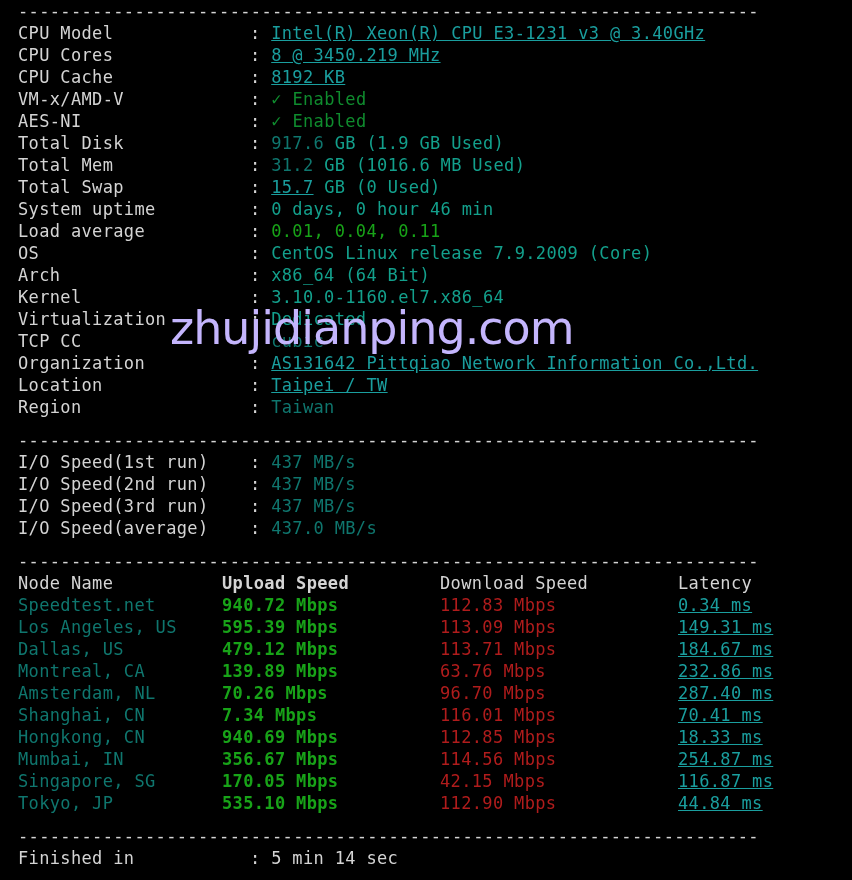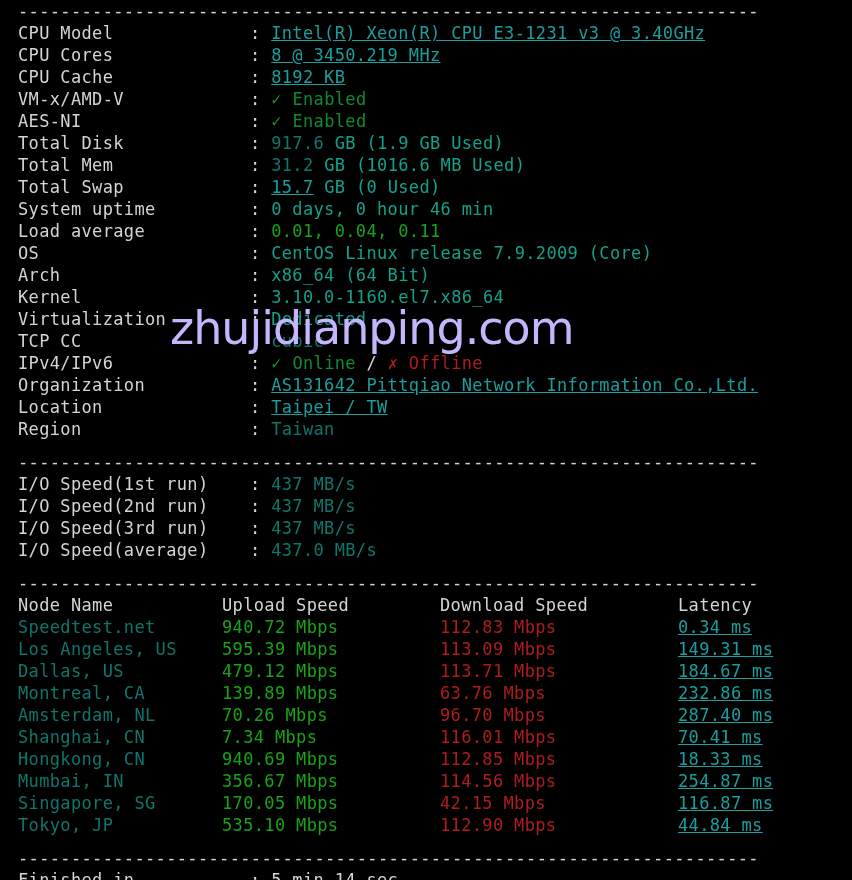--- a/index.html
+++ b/index.html
@@ -53,21 +53,21 @@
   .c-teal   { color: #13a08c; }
   .c-green  { color: #18a318; }
   .c-dgreen { color: #0f8c2e; }
   .c-yellow { color: #0f766e; }
   .c-red    { color: #b01c1c; }
   .c-white  { color: #d4d4d4; }
 
   
   .st-row { height: 22px; white-space: pre; padding-left: 18px; box-sizing: border-box; letter-spacing: 0.35px;}
   .st-node { display: inline-block; width: 204px; }
-  .st-up   { display: inline-block; width: 218px; }
+  .st-up   { display: inline-block; width: 218px; font-weight: bold; }
   .st-down { display: inline-block; width: 238px; }
   .st-lat  { display: inline-block; }
   .hdr { color: #d4d4d4; }
 
   #watermark {
     position: absolute;
     left: 170px;
     top: 303px;
     font-family: "DejaVu Sans", "Liberation Sans", sans-serif;
     font-weight: normal;
@@ -111,21 +111,20 @@
     <div class="line"><span class="label">OS</span><span class="colon">:</span> <span class="c-teal">CentOS Linux release 7.9.2009 (Core)</span></div>
 
     <div class="line"><span class="label">Arch</span><span class="colon">:</span> <span class="c-teal">x86_64 (64 Bit)</span></div>
 
     <div class="line"><span class="label">Kernel</span><span class="colon">:</span> <span class="c-teal">3.10.0-1160.el7.x86_64</span></div>
 
     <div class="line"><span class="label">Virtualization</span><span class="colon">:</span> <span class="c-teal">Dedicated</span></div>
 
     <div class="line"><span class="label">TCP CC</span><span class="colon">:</span> <span class="c-yellow">cubic</span></div>
 
-    <div class="line"><span class="label">IPv4/IPv6</span><span class="colon">:</span> <span class="c-dgreen">✓</span> <span class="c-dgreen">Online</span> <span class="c-white">/</span> <span class="c-red">✗</span> <span class="c-red">Offline</span></div>
 
     <div class="line"><span class="label">Organization</span><span class="colon">:</span> <span class="c-cyan">AS131642 Pittqiao Network Information Co.,Ltd.</span></div>
 
     <div class="line"><span class="label">Location</span><span class="colon">:</span> <span class="c-cyan">Taipei / TW</span></div>
 
     <div class="line"><span class="label">Region</span><span class="colon">:</span> <span class="c-yellow">Taiwan</span></div>
   </div>
 
   <div class="spacer"></div>
   <div class="sep">----------------------------------------------------------------------</div>

